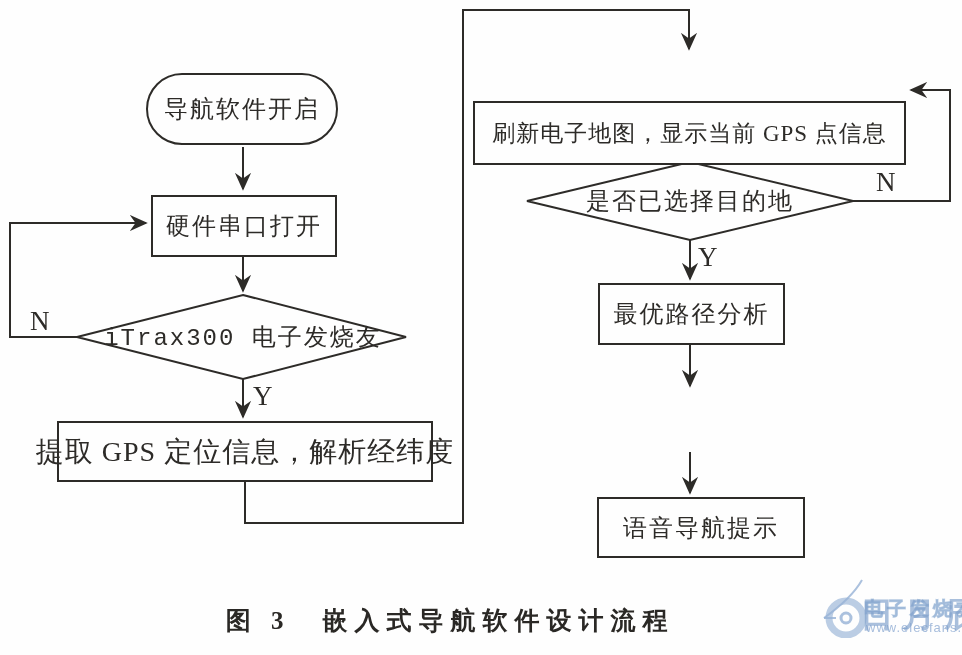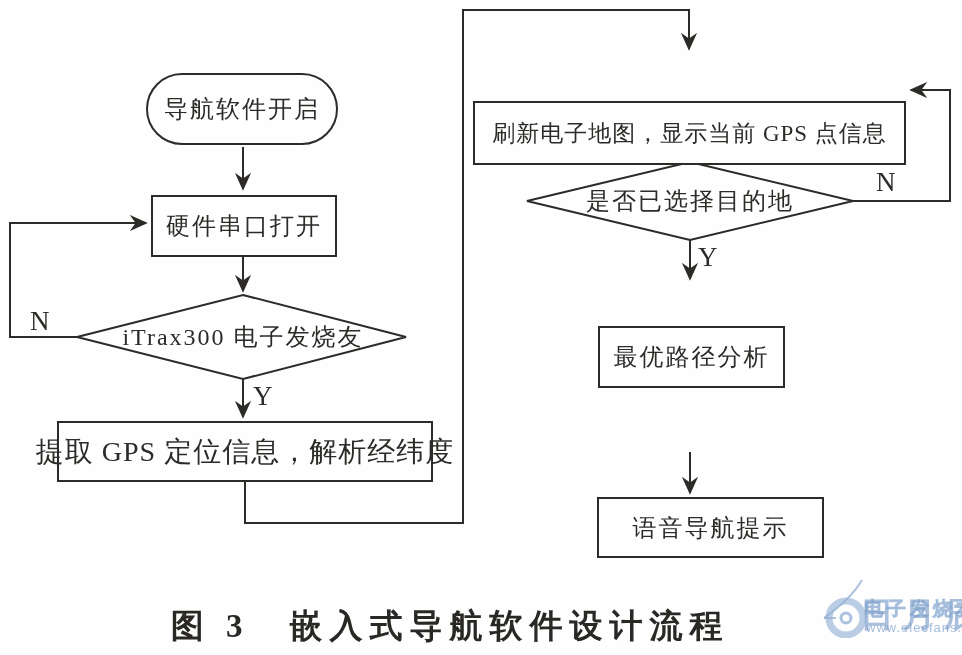--- a/index.html
+++ b/index.html
@@ -9,29 +9,29 @@
   }
   .wires{position:absolute;left:0;top:0;}
   .node{
     position:absolute;display:flex;align-items:center;justify-content:center;
     border:2px solid #2d2b28;background:#fefefe;box-sizing:border-box;
     font-size:24px;letter-spacing:2px;white-space:nowrap;text-align:center;
   }
   .terminator{border-radius:38px;}
   .dlabel{
     position:absolute;display:flex;align-items:center;justify-content:center;
-    font-size:24px;letter-spacing:2px;white-space:nowrap;background:transparent;
+    font-size:24px;letter-spacing:2px;white-space:nowrap;background:transparent;font-family:Liberation Mono, monospace;
   }
   .edge-label{
     position:absolute;font-size:27px;font-style:normal;color:#2d2b28;
     font-family:"Liberation Serif","DejaVu Serif",serif;
   }
   .caption{
     position:absolute;left:150px;top:604px;width:600px;text-align:center;
-    font-size:33px;font-weight:bold;letter-spacing:7px;color:#2a2825;white-space:nowrap;
+    font-size:25px;font-weight:bold;letter-spacing:7px;color:#2a2825;white-space:nowrap;
   }
   .watermark{position:absolute;left:818px;top:556px;width:156px;height:99px;pointer-events:none;}
   .wm-logo{position:absolute;left:0;top:22px;}
   .wm-brand{
     position:absolute;left:46px;top:40px;font-size:19px;font-weight:bold;letter-spacing:4px;
     color:rgba(150,178,214,0.75);-webkit-text-stroke:1px rgba(150,178,214,0.55);white-space:nowrap;
   }
   .wm-url{
     position:absolute;left:48px;top:64px;font-size:13px;letter-spacing:1px;
     color:rgba(150,178,214,0.85);white-space:nowrap;
@@ -74,24 +74,24 @@
   <div class="node" style="left:151px;top:195px;width:186px;height:62px;">硬件串口打开</div>
 
   <div class="dlabel" style="left:97px;top:314px;width:292px;height:46px;">iTrax300 电子发烧友</div>
 
   <div class="node" style="left:57px;top:421px;width:376px;height:61px;font-size:28px;letter-spacing:1px;">提取 GPS 定位信息，解析经纬度</div>
 
   <div class="node" style="left:473px;top:53px;width:433px;height:64px;font-size:23px;letter-spacing:1px;margin-top:48px;">刷新电子地图，显示当前 GPS 点信息</div>
 
   <div class="dlabel" style="left:545px;top:180px;width:290px;height:42px;">是否已选择目的地</div>
 
-  <div class="node" style="left:598px;top:283px;width:187px;height:62px;margin-top:43px;">最优路径分析</div>
+  <div class="node" style="left:598px;top:283px;width:187px;height:62px;">最优路径分析</div>
 
 
-  <div class="node" style="left:597px;top:497px;width:227px;height:61px;">语音导航提示</div>
+  <div class="node" style="left:597px;top:497px;width:208px;height:61px;">语音导航提示</div>
 
   <span class="edge-label" style="left:30px;top:306px;">N</span>
   <span class="edge-label" style="left:253px;top:381px;">Y</span>
   <span class="edge-label" style="left:876px;top:167px;">N</span>
   <span class="edge-label" style="left:698px;top:242px;">Y</span>
 
   <div class="caption">图 3　嵌入式导航软件设计流程</div>
 
   <div class="watermark">
     <svg class="wm-logo" width="52" height="60" viewBox="0 0 52 60">

